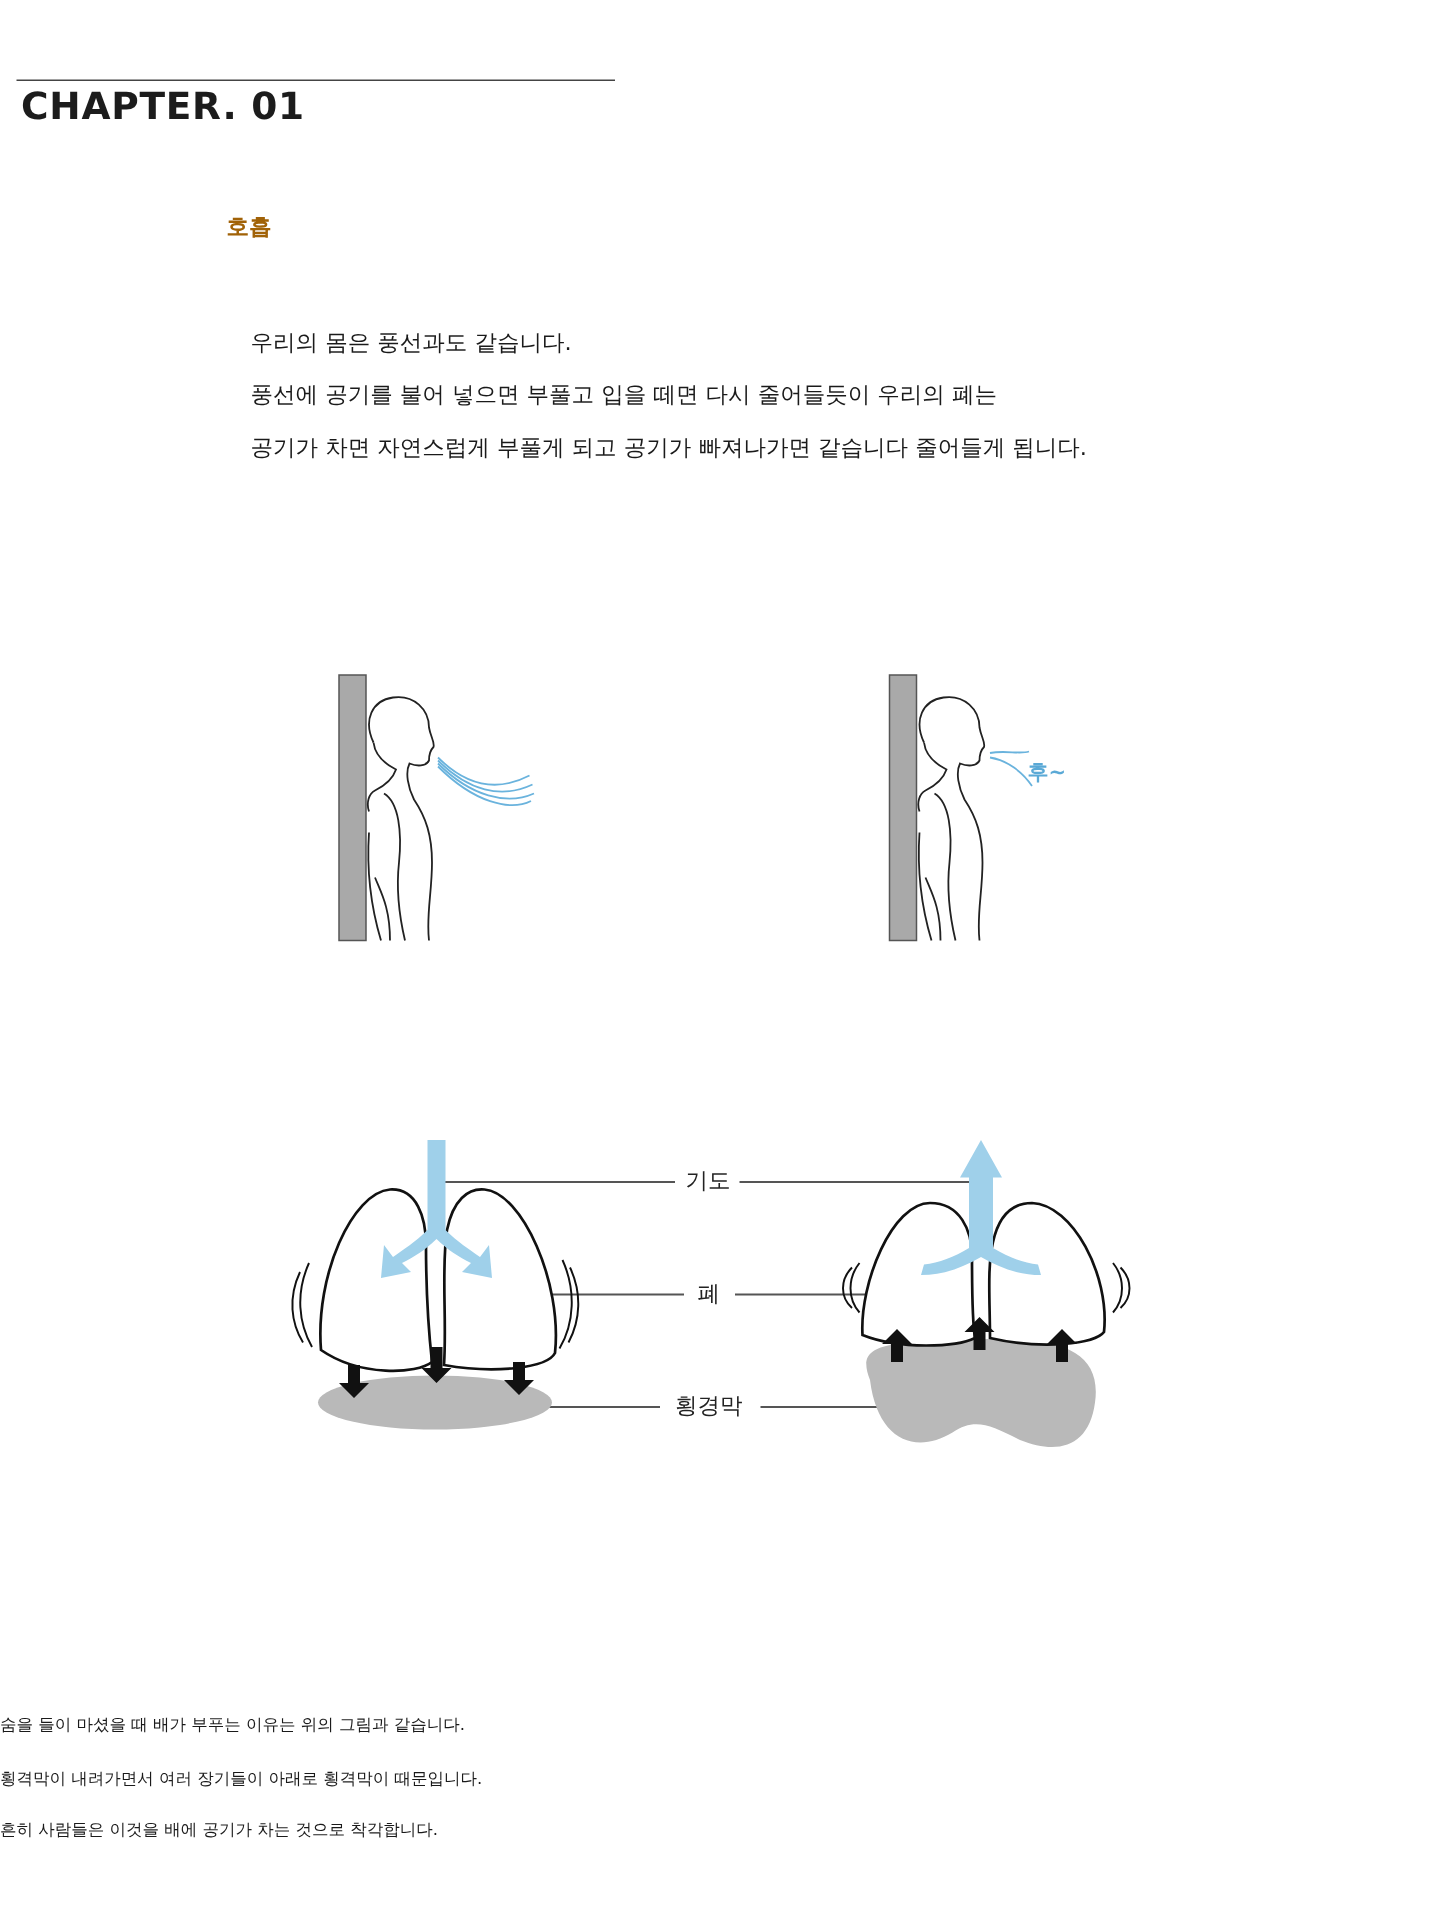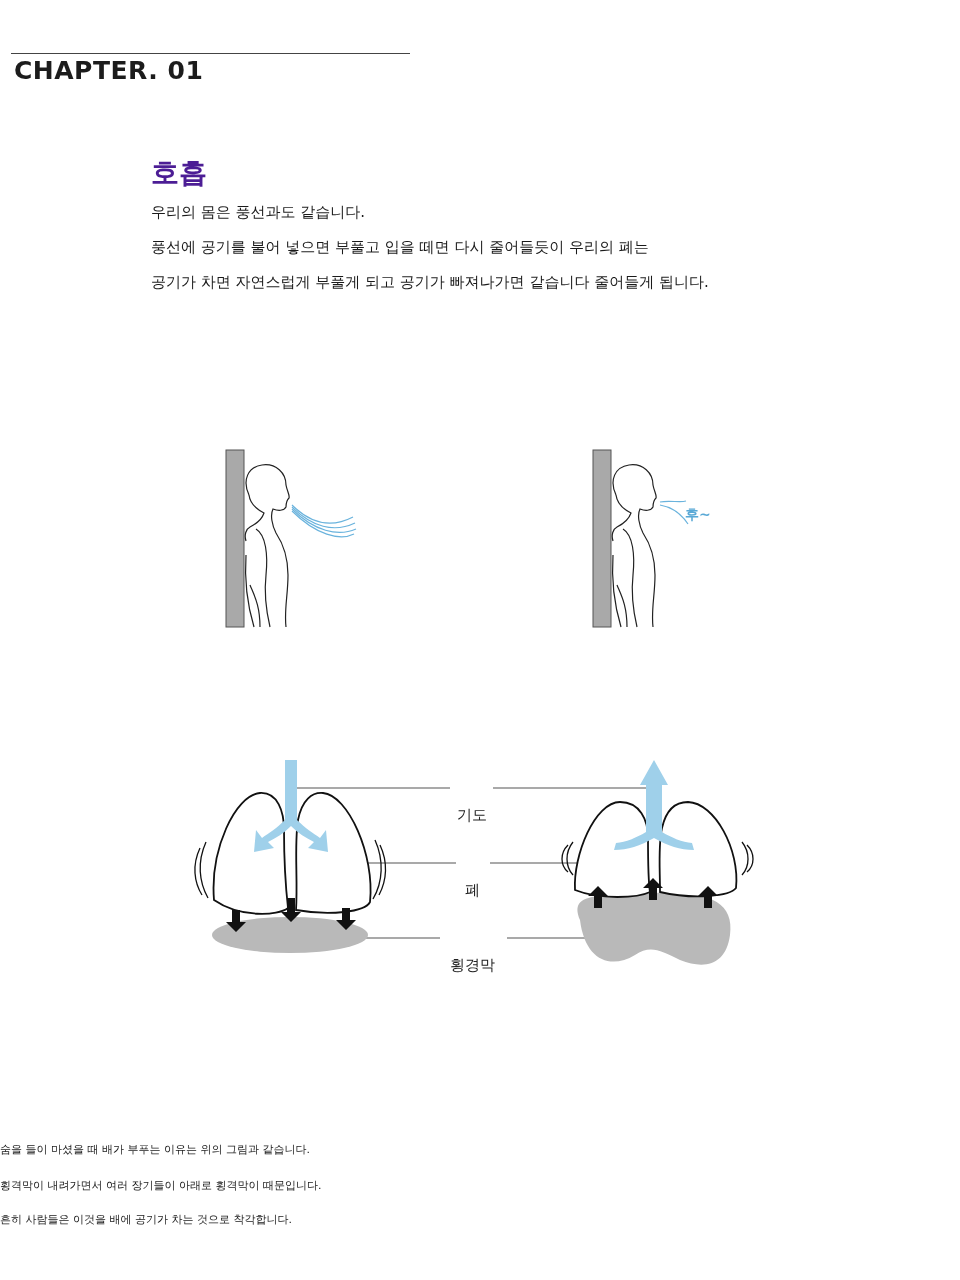--- a/index.html
+++ b/index.html
@@ -1,25 +1,25 @@
 <!DOCTYPE html>
 <html><head>
   <meta charset="utf-8">
   <style>
     html, body { margin: 0; padding: 0; background: #ffffff; }
     body { width: 960px; height: 1280px; position: relative; overflow: hidden;
            font-family: "DejaVu Sans", "Liberation Sans", sans-serif; color: #1a1a1a; }
     .chapter { position: absolute; left: 14px; top: 12px; font-family: "DejaVu Sans", sans-serif;
                font-weight: 900; font-size: 25px; letter-spacing: 0.5px; color: #1c1c1c; margin-top: 44px; }
     .chapter-rule { position: absolute; left: 11px; top: 53px; width: 399px; height: 1px; background: #444; }
-    .section-title { position: absolute; left: 151px; top: 154px; font-size: 28px; font-weight: bold; color: #4c1d95; }
-    .intro p { position: absolute; left: 151px; margin: 0; font-size: 15px; color: #1a1a1a; white-space: nowrap; }
+    .section-title { position: absolute; left: 151px; top: 142px; font-size: 15px; font-weight: bold; color: #a16207; }
+    .intro p { position: absolute; left: 151px; margin: 16px; font-size: 15px; color: #1a1a1a; white-space: nowrap; }
     .fig { position: absolute; }
     .outro p { position: absolute; left: 0; width: 960px; margin: 0; font-size: 11px; color: #1a1a1a; white-space: nowrap; }
-    .lbl { position: absolute; font-size: 15px; color: #222; background: #fff; padding: 0 4px; margin-top: 28px; }
+    .lbl { position: absolute; font-size: 15px; color: #222; background: #fff; padding: 0 4px; }
   </style>
 </head>
 <body>
 
 <div class="chapter">CHAPTER. 01</div>
 <div class="chapter-rule"></div>
 
 <div class="section-title">호흡</div>
 
 <div class="intro">

